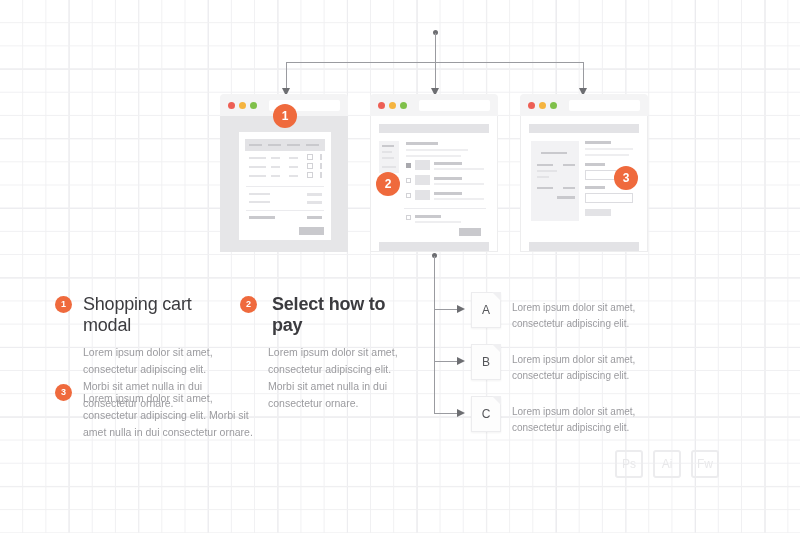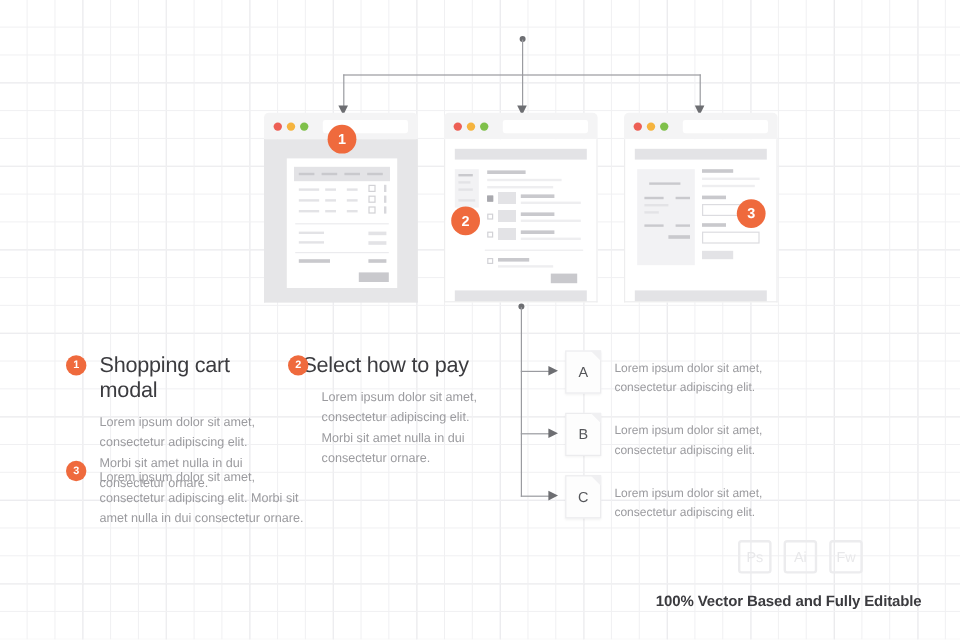--- a/index.html
+++ b/index.html
@@ -274,21 +274,21 @@
   </div>
 
   <div class="step" style="left:55px;top:294px;width:175px;">
     <div class="badge sm" style="left:0px;top:2px;">1</div>
     <h3 style="margin-left:28px;">Shopping cart modal</h3>
     <p style="margin-left:28px;">Lorem ipsum dolor sit amet, consectetur adipiscing elit. Morbi sit amet nulla in dui consectetur ornare.</p>
   </div>
 
   <div class="step" style="left:240px;top:294px;width:180px;">
     <div class="badge sm" style="left:0px;top:2px;">2</div>
-    <h3 style="margin-left:12px;">Select how to pay</h3>
+    <h3 style="margin-left:32px;font-weight:bold;">Select how to pay</h3>
     <p style="margin-left:28px;">Lorem ipsum dolor sit amet, consectetur adipiscing elit. Morbi sit amet nulla in dui consectetur ornare.</p>
   </div>
 
   <div class="step" style="left:55px;top:382px;width:210px;">
     <div class="badge sm" style="left:0px;top:2px;">3</div>
     <p style="margin-left:28px;">Lorem ipsum dolor sit amet, consectetur adipiscing elit. Morbi sit amet nulla in dui consectetur ornare.</p>
   </div>
 
   <div class="doccard" style="left:471px;top:292px;">
     <span class="fold"></span>
@@ -311,15 +311,14 @@
   <div class="appbadge" style="left:615px;top:450px;">
     <span>Ps</span>
   </div>
   <div class="appbadge" style="left:653px;top:450px;">
     <span>Ai</span>
   </div>
   <div class="appbadge" style="left:691px;top:450px;">
     <span>Fw</span>
   </div>
 
-  <div class="footnote">100% Vector Based and Fully Editable</div>
 
 </div>
 
 </body></html>

